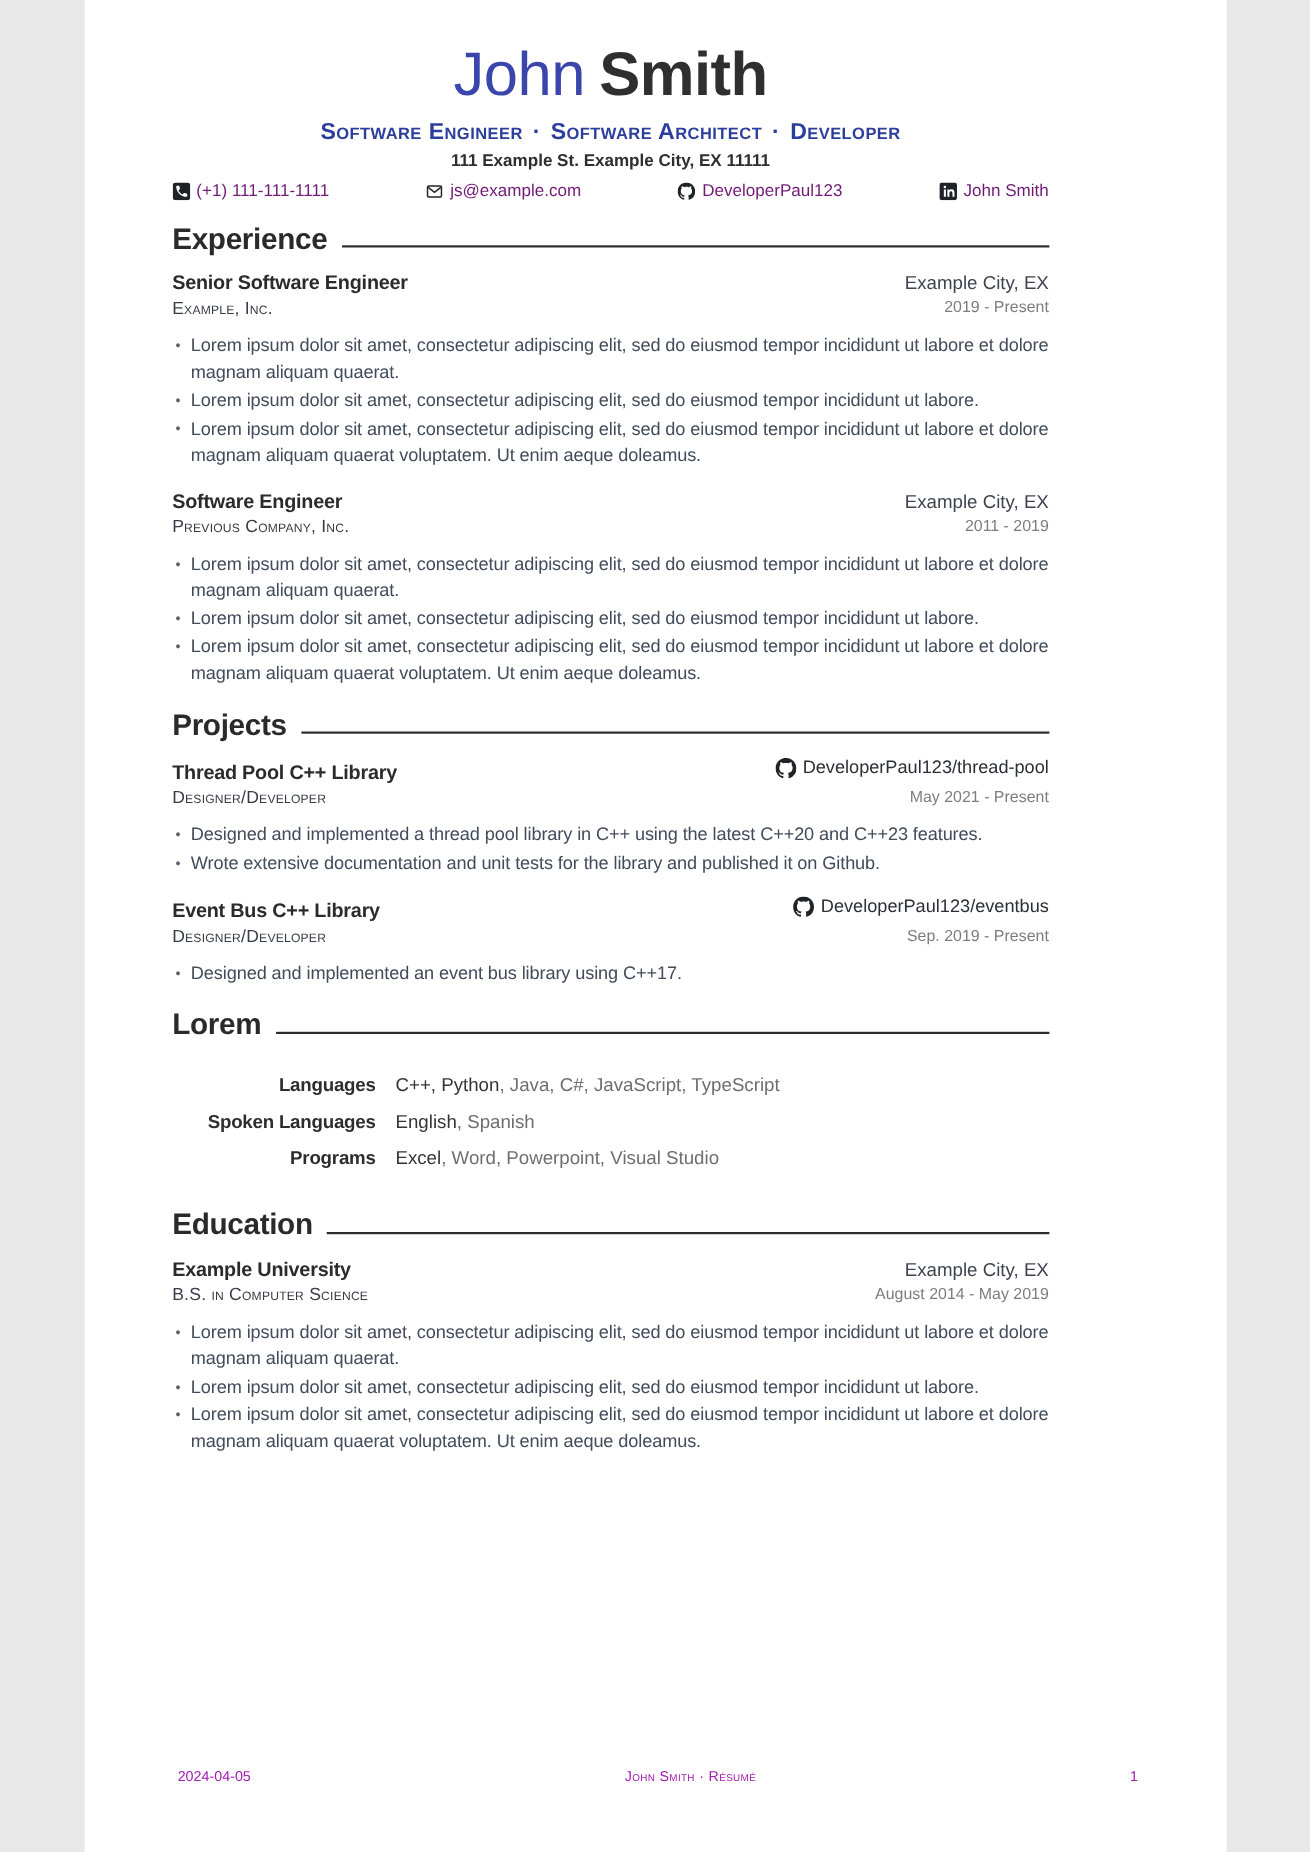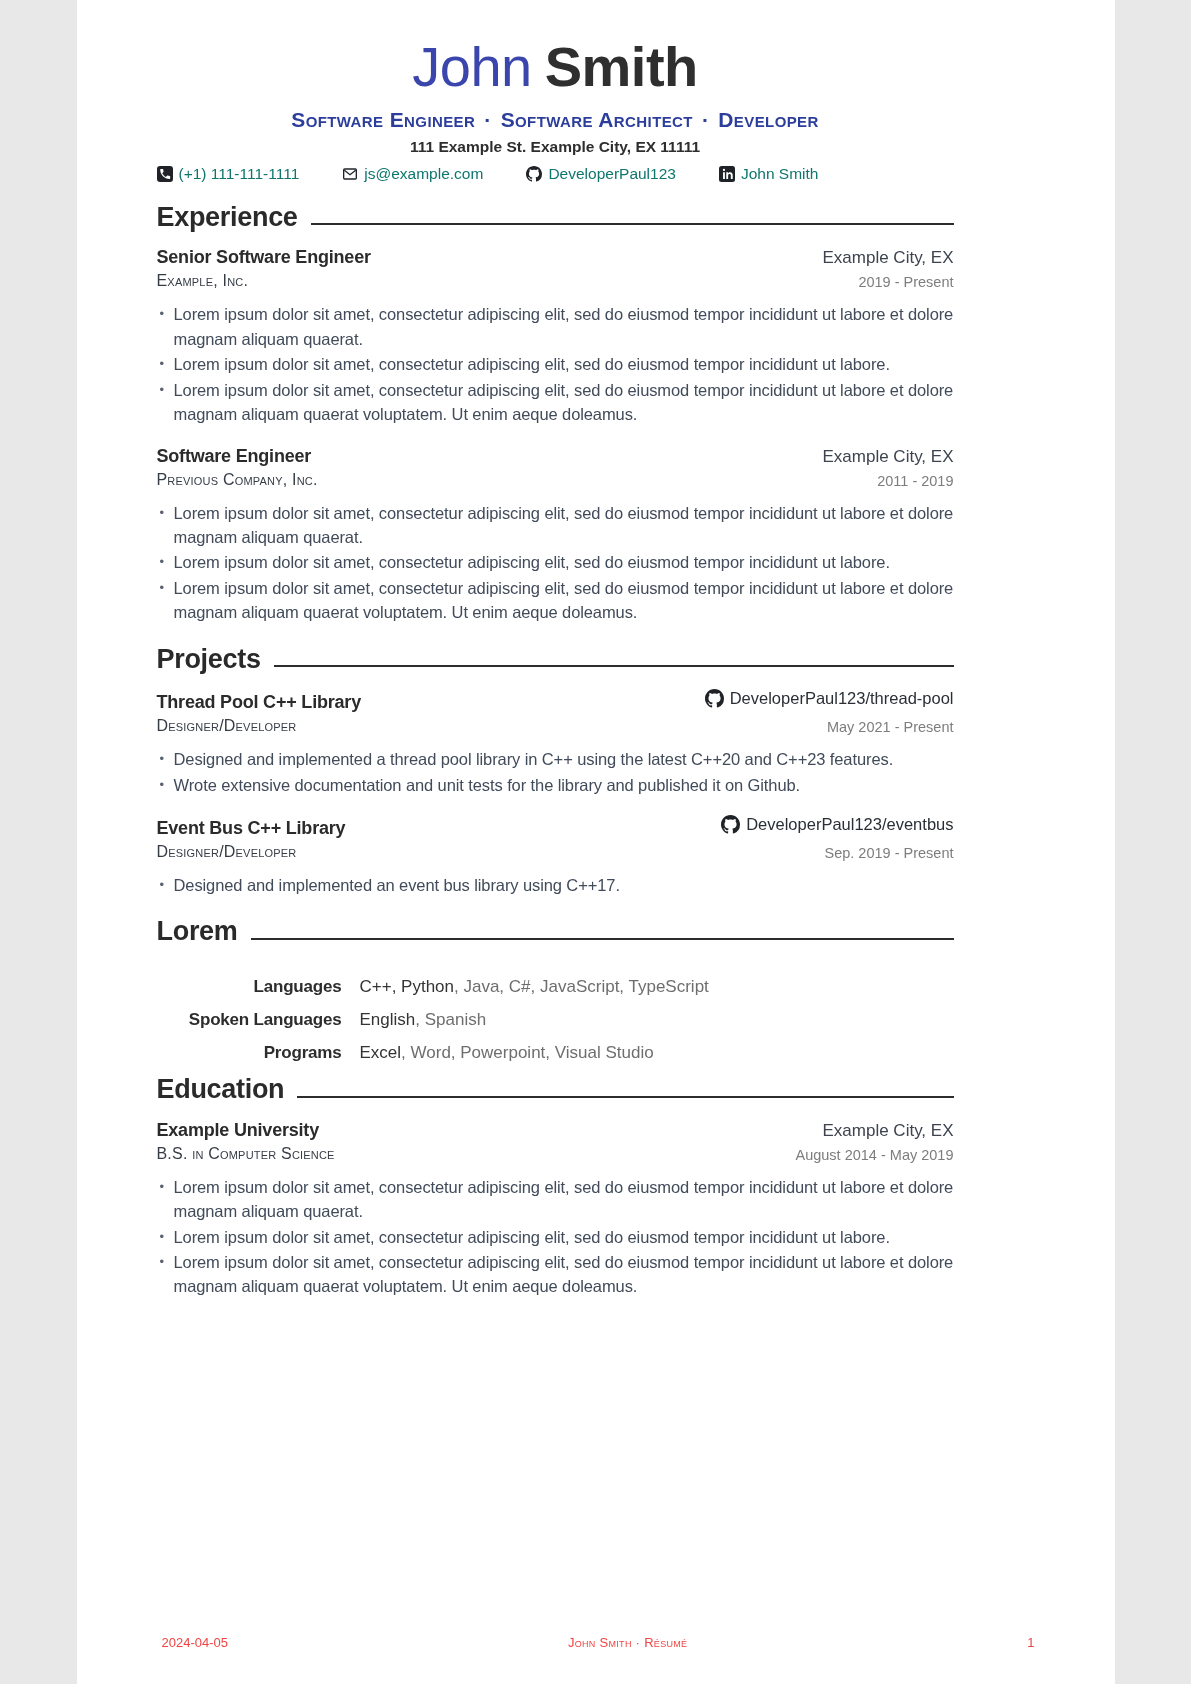--- a/index.html
+++ b/index.html
@@ -25,37 +25,37 @@
     font-variant:small-caps;
     font-weight:600;
     font-size:21px;
     letter-spacing:0.4px;
     color:#2c3e9c;
   }
   .taglines .sep { margin:0 9px; font-weight:700; }
   .address { margin-top:6px; font-size:15.5px; font-weight:700; color:#2e2e2e; }
   .contacts {
     margin-top:9px;
-    display:flex; justify-content:flex-start; align-items:center;
-    gap:43px; font-size:15.5px; color:#0f766e;
+    display:flex; justify-content:space-between; align-items:center;
+    gap:43px; font-size:15.5px; color:#701a75;
   }
   .contact { display:inline-flex; align-items:center; gap:6px; cursor:pointer; }
   .cicon { display:inline-flex; width:16px; height:16px; }
   .cicon svg { width:16px; height:16px; }
 
   
   .sec-head { display:flex; align-items:flex-end; margin-top:20px; }
   .sec-head h2 { font-size:27px; font-weight:700; color:#2a2a2a; letter-spacing:-0.3px; line-height:1.1; }
   .sec-head .rule { flex:1; border-bottom:2.5px solid #2c2c2c; margin-left:13px; margin-bottom:7px; }
 
   .entry { margin-top:15px; }
   .entry-head { display:flex; justify-content:space-between; align-items:baseline; }
   .entry-title { font-size:18px; font-weight:700; color:#2b2b2b; letter-spacing:-0.2px; }
   .entry-loc { font-size:17px; color:#3d4450; }
-  .entry-sub { display:flex; justify-content:space-between; align-items:flex-end; margin-top:4px; }
+  .entry-sub { display:flex; justify-content:space-between; align-items:flex-start; margin-top:4px; }
   .entry-role { font-variant:small-caps; font-size:16px; color:#363c46; letter-spacing:0.2px; }
   .entry-date { font-size:14.5px; color:#7d7d7d; }
   .repo { display:inline-flex; align-items:center; gap:6px; font-size:16.5px; color:#2a2f36; cursor:pointer; }
   .repo svg { width:19px; height:19px; }
 
   ul.bullets { list-style:none; margin-top:12px; }
   ul.bullets li {
     position:relative;
     padding-left:17px;
     font-size:16.5px;
@@ -78,23 +78,23 @@
     column-gap:18px;
     row-gap:13px;
     font-size:17px;
   }
   .skill-label { text-align:right; font-weight:700; color:#2d2d2d; letter-spacing:-0.2px; }
   .skill-value { color:#6e6e6e; }
   .skill-value .strong { font-weight:400; color:#343434; }
 
   
   .footer {
-    position:absolute; left:85px; right:80px; bottom:34px;
+    position:absolute; left:85px; right:80px; bottom:62px;
     display:flex; justify-content:space-between; align-items:center;
-    font-size:13px; color:#ef4444;
+    font-size:13px; color:#a21caf;
   }
   .footer .center { font-variant:small-caps; letter-spacing:0.3px; }
 </style>
 </head>
 <body>
 
 <div class="page">
   <div class="content">
 
     <div class="hdr">
@@ -232,21 +232,21 @@
       <div class="skill-label">Languages</div>
       <div class="skill-value"><span class="strong">C++, Python</span><span>, Java, C#, JavaScript, TypeScript</span></div>
 
       <div class="skill-label">Spoken Languages</div>
       <div class="skill-value"><span class="strong">English</span><span>, Spanish</span></div>
 
       <div class="skill-label">Programs</div>
       <div class="skill-value"><span class="strong">Excel</span><span>, Word, Powerpoint, Visual Studio</span></div>
     </div>
 
-    <div class="sec-head" style="margin-top:12px;text-align:right;">
+    <div class="sec-head" style="margin-top:36px;text-align:right;">
       <h2>Education</h2>
       <div class="rule"></div>
     </div>
 
     <div class="entry">
       <div class="entry-head">
         <span class="entry-title">Example University</span>
         <span class="entry-loc">Example City, EX</span>
       </div>
       <div class="entry-sub">

